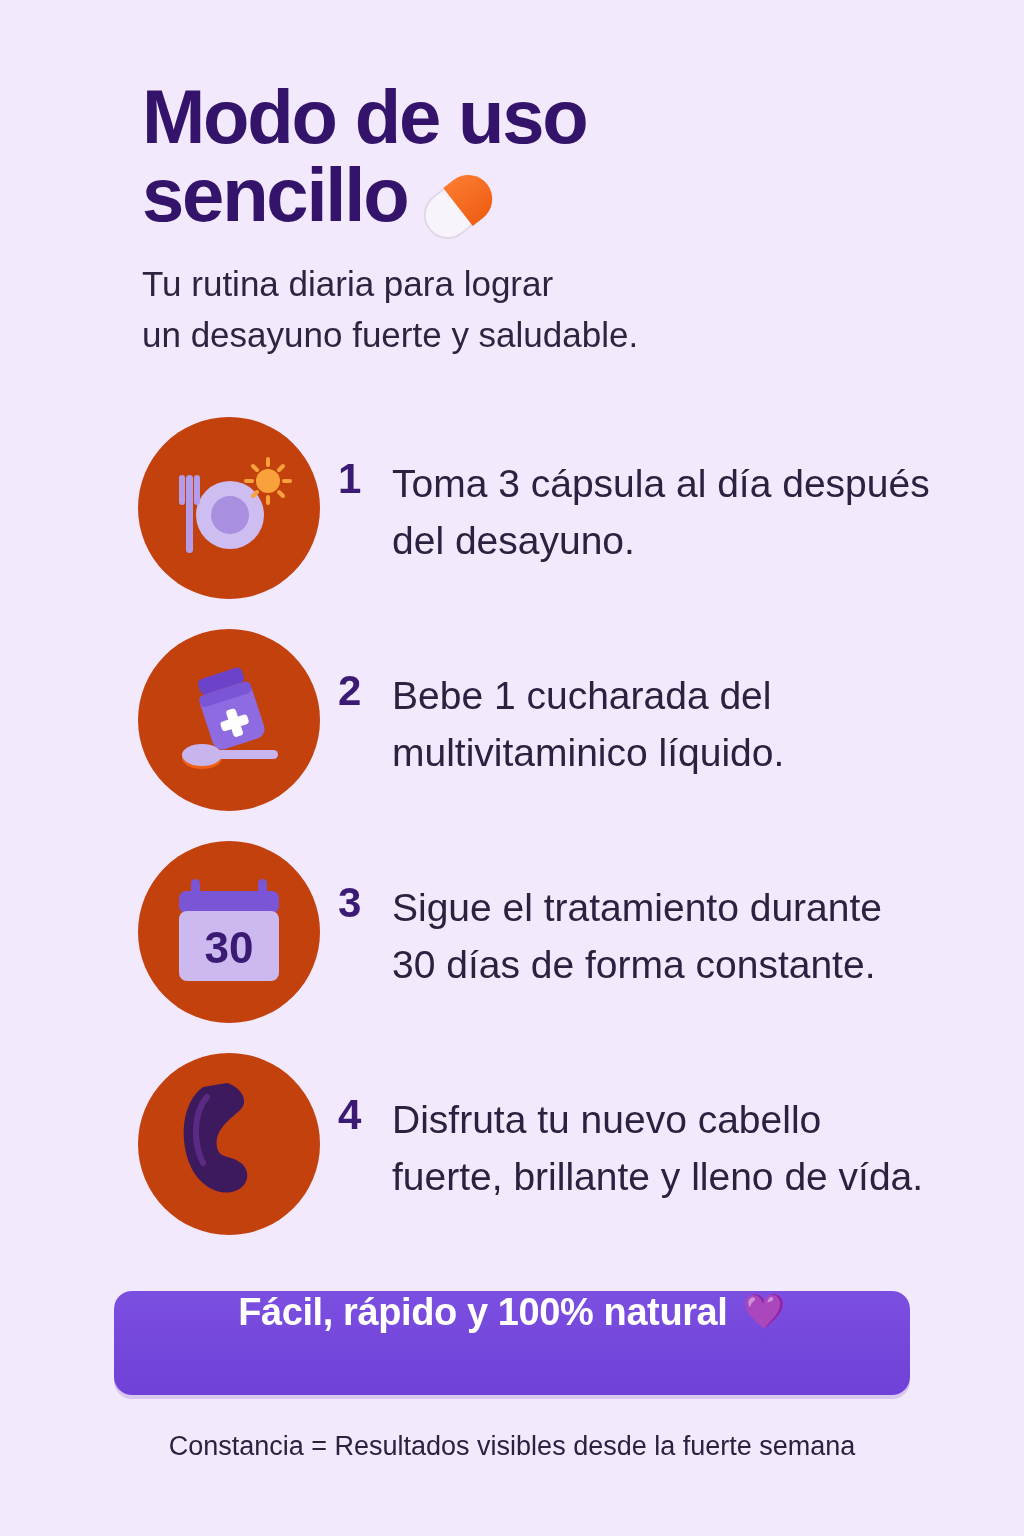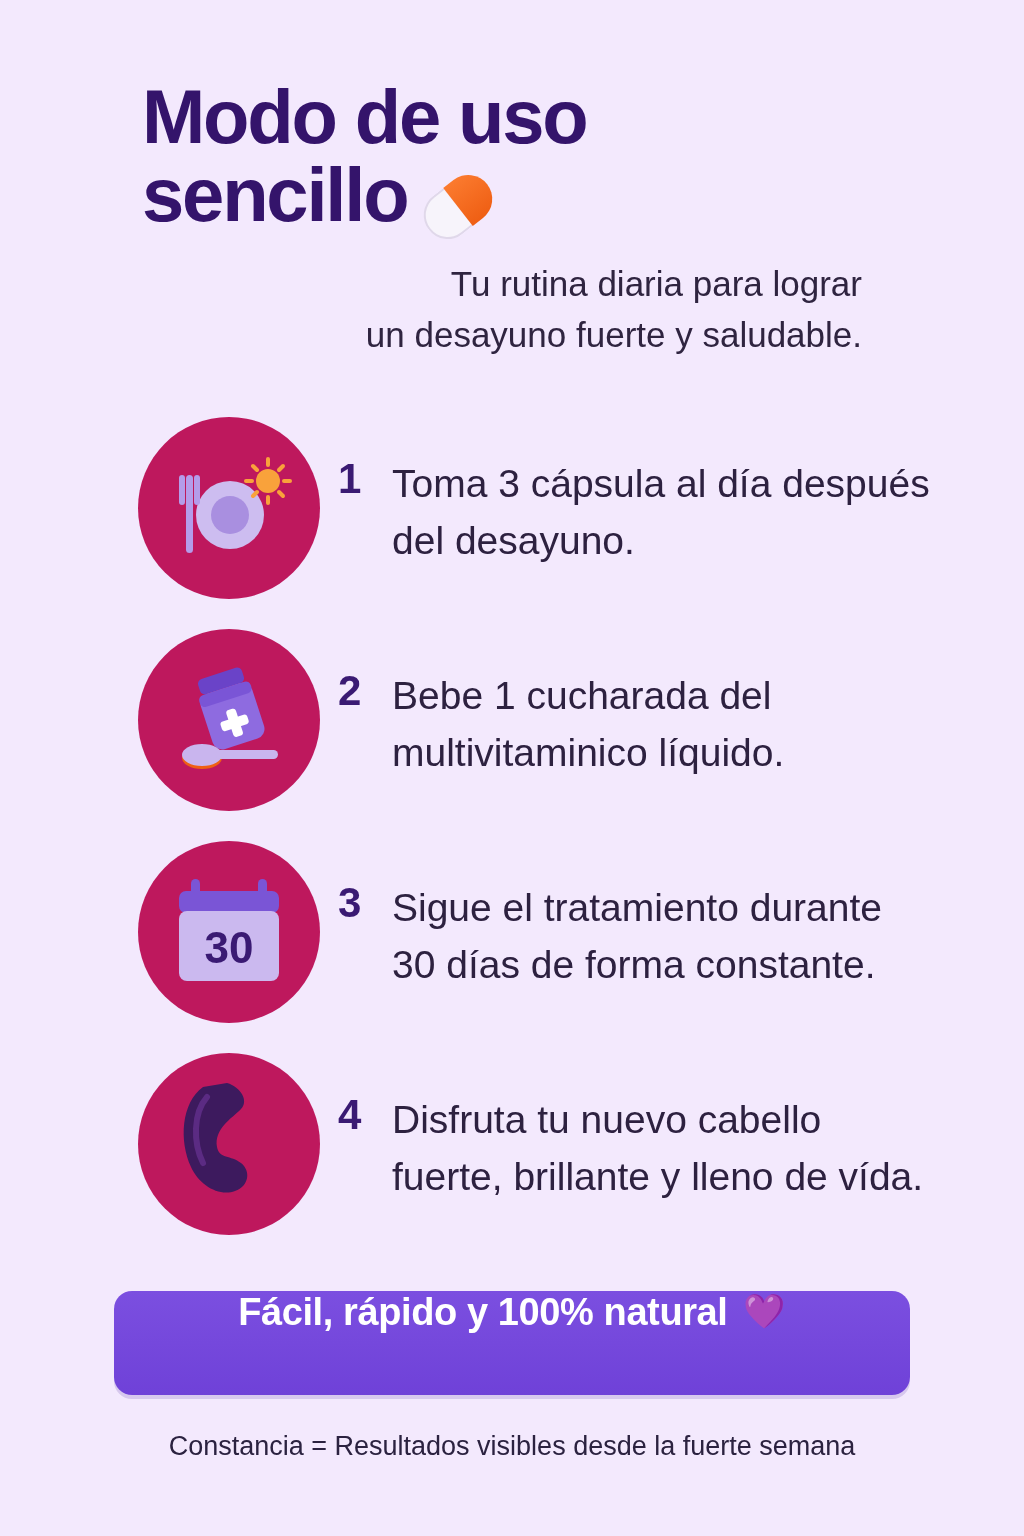--- a/index.html
+++ b/index.html
@@ -65,41 +65,40 @@
     border-radius: 0 24px 24px 0;
   }
 
   .subtitle {
     margin: 26px 0 0 0;
     font-size: 35px;
     line-height: 1.45;
     color: #2f2440;
     font-weight: 400;
     max-width: 720px;
-    text-align: right;
   }
 
   
   .steps {
     margin-top: 74px;
     padding-left: 122px;
   }
   .step {
     display: flex;
     align-items: flex-start;
     margin-bottom: 48px;
   }
   .step:last-child { margin-bottom: 0; }
 
   .step-icon {
     width: 182px;
     height: 182px;
     min-width: 182px;
     border-radius: 50%;
-    background: #be185d;
+    background: #c2410c;
     display: flex;
     align-items: center;
     justify-content: center;
     margin-top: -18px;
   }
 
   .step-body {
     display: flex;
     align-items: flex-start;
     padding-top: 20px;

